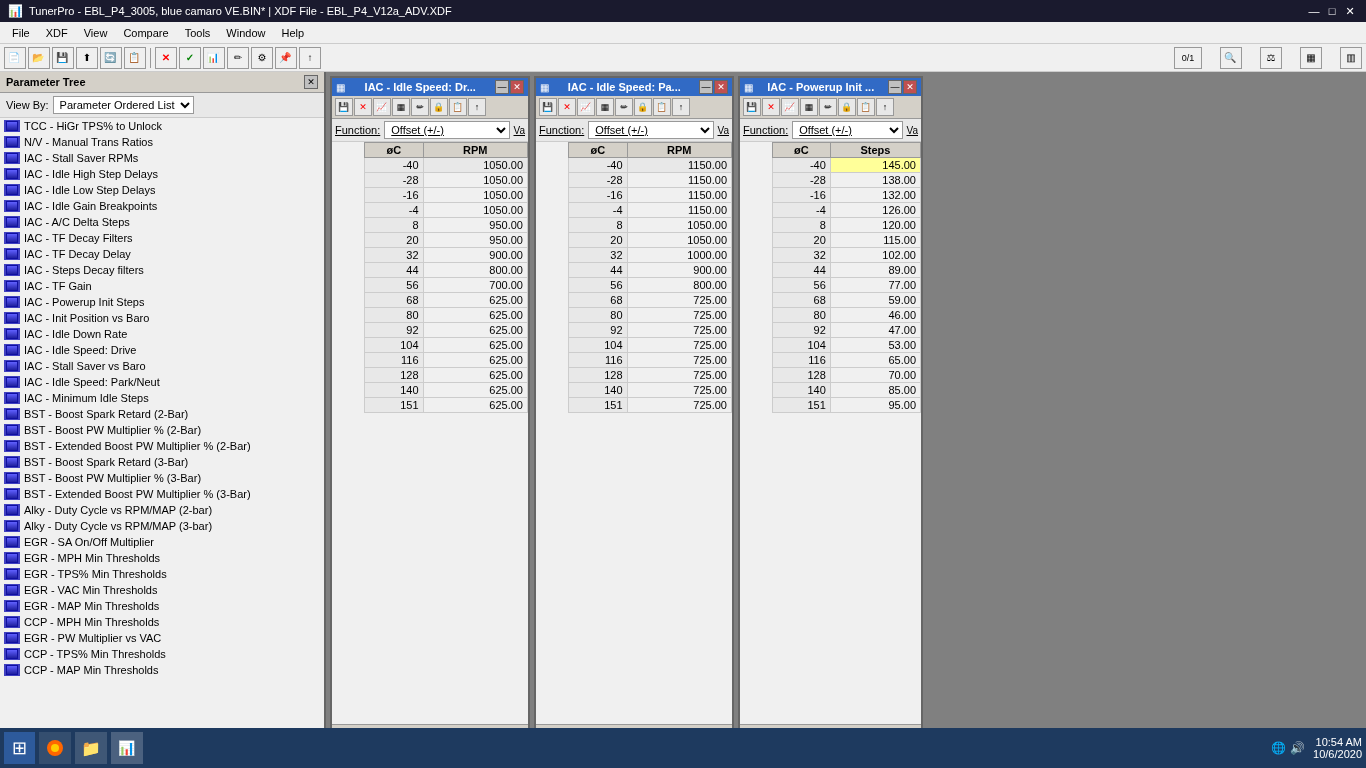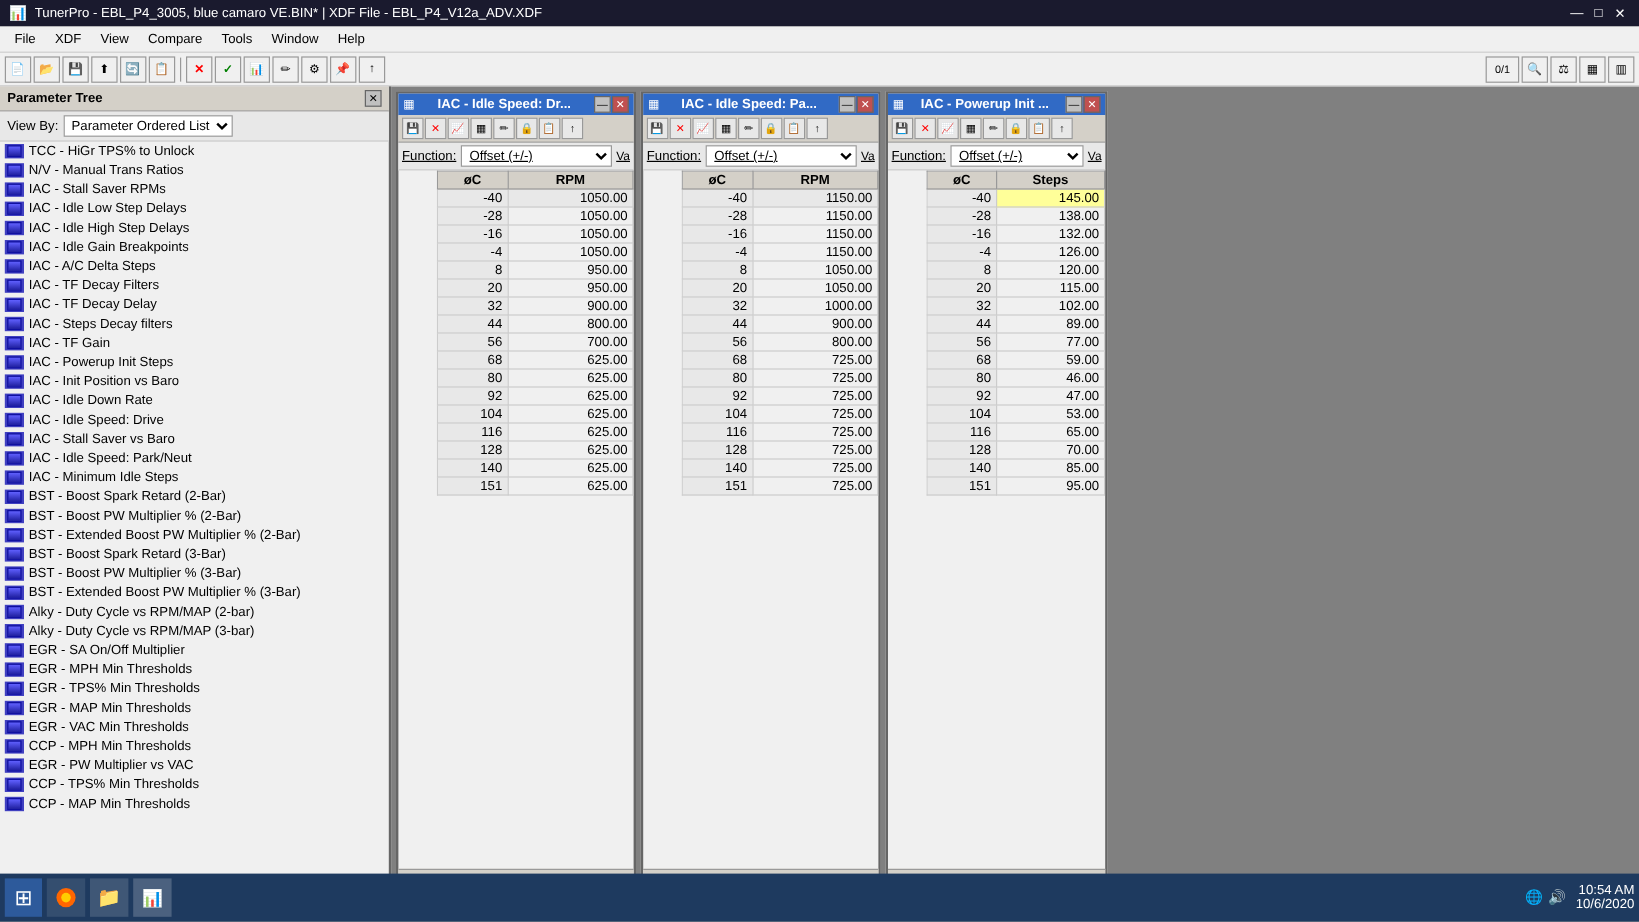--- a/index.html
+++ b/index.html
@@ -113,21 +113,21 @@
   <div class="toolbar-btn">🔄</div>
   <div class="toolbar-btn">📋</div>
   <div class="toolbar-separator"></div>
   <div class="toolbar-btn" style="color:red;font-weight:bold;">✕</div>
   <div class="toolbar-btn" style="color:green;font-weight:bold;">✓</div>
   <div class="toolbar-btn">📊</div>
   <div class="toolbar-btn">✏</div>
   <div class="toolbar-btn">⚙</div>
   <div class="toolbar-btn">📌</div>
   <div class="toolbar-btn">↑</div>
-  <div style="margin-left: auto; display:flex; gap:2px;">
+  <div style="margin-left: auto; display:flex; gap:18px;">
     <div class="toolbar-btn" style="width:28px;font-size:9px;">0/1</div>
     <div class="toolbar-btn">🔍</div>
     <div class="toolbar-btn">⚖</div>
     <div class="toolbar-btn">▦</div>
     <div class="toolbar-btn">▥</div>
   </div>
 </div>
 
 <div class="main-content">
 
@@ -159,32 +159,32 @@
           <div class="param-item">
             <div class="param-icon">
               <div class="param-icon-inner"></div>
             </div>
             <span class="param-label">IAC - Stall Saver RPMs</span>
           </div>
           <div class="param-item">
             <div class="param-icon">
               <div class="param-icon-inner"></div>
             </div>
+            <span class="param-label">IAC - Idle High Step Delays</span>
+          </div>
+          <div class="param-item">
+            <div class="param-icon">
+              <div class="param-icon-inner"></div>
+            </div>
             <span class="param-label">IAC - Idle Low Step Delays</span>
           </div>
           <div class="param-item">
             <div class="param-icon">
               <div class="param-icon-inner"></div>
             </div>
-            <span class="param-label">IAC - Idle High Step Delays</span>
-          </div>
-          <div class="param-item">
-            <div class="param-icon">
-              <div class="param-icon-inner"></div>
-            </div>
             <span class="param-label">IAC - Idle Gain Breakpoints</span>
           </div>
           <div class="param-item">
             <div class="param-icon">
               <div class="param-icon-inner"></div>
             </div>
             <span class="param-label">IAC - A/C Delta Steps</span>
           </div>
           <div class="param-item">
             <div class="param-icon">
@@ -315,27 +315,27 @@
           <div class="param-item">
             <div class="param-icon">
               <div class="param-icon-inner"></div>
             </div>
             <span class="param-label">EGR - TPS% Min Thresholds</span>
           </div>
           <div class="param-item">
             <div class="param-icon">
               <div class="param-icon-inner"></div>
             </div>
+            <span class="param-label">EGR - VAC Min Thresholds</span>
+          </div>
+          <div class="param-item">
+            <div class="param-icon">
+              <div class="param-icon-inner"></div>
+            </div>
             <span class="param-label">EGR - MAP Min Thresholds</span>
-          </div>
-          <div class="param-item">
-            <div class="param-icon">
-              <div class="param-icon-inner"></div>
-            </div>
-            <span class="param-label">EGR - VAC Min Thresholds</span>
           </div>
           <div class="param-item">
             <div class="param-icon">
               <div class="param-icon-inner"></div>
             </div>
             <span class="param-label">CCP - MPH Min Thresholds</span>
           </div>
           <div class="param-item">
             <div class="param-icon">
               <div class="param-icon-inner"></div>

